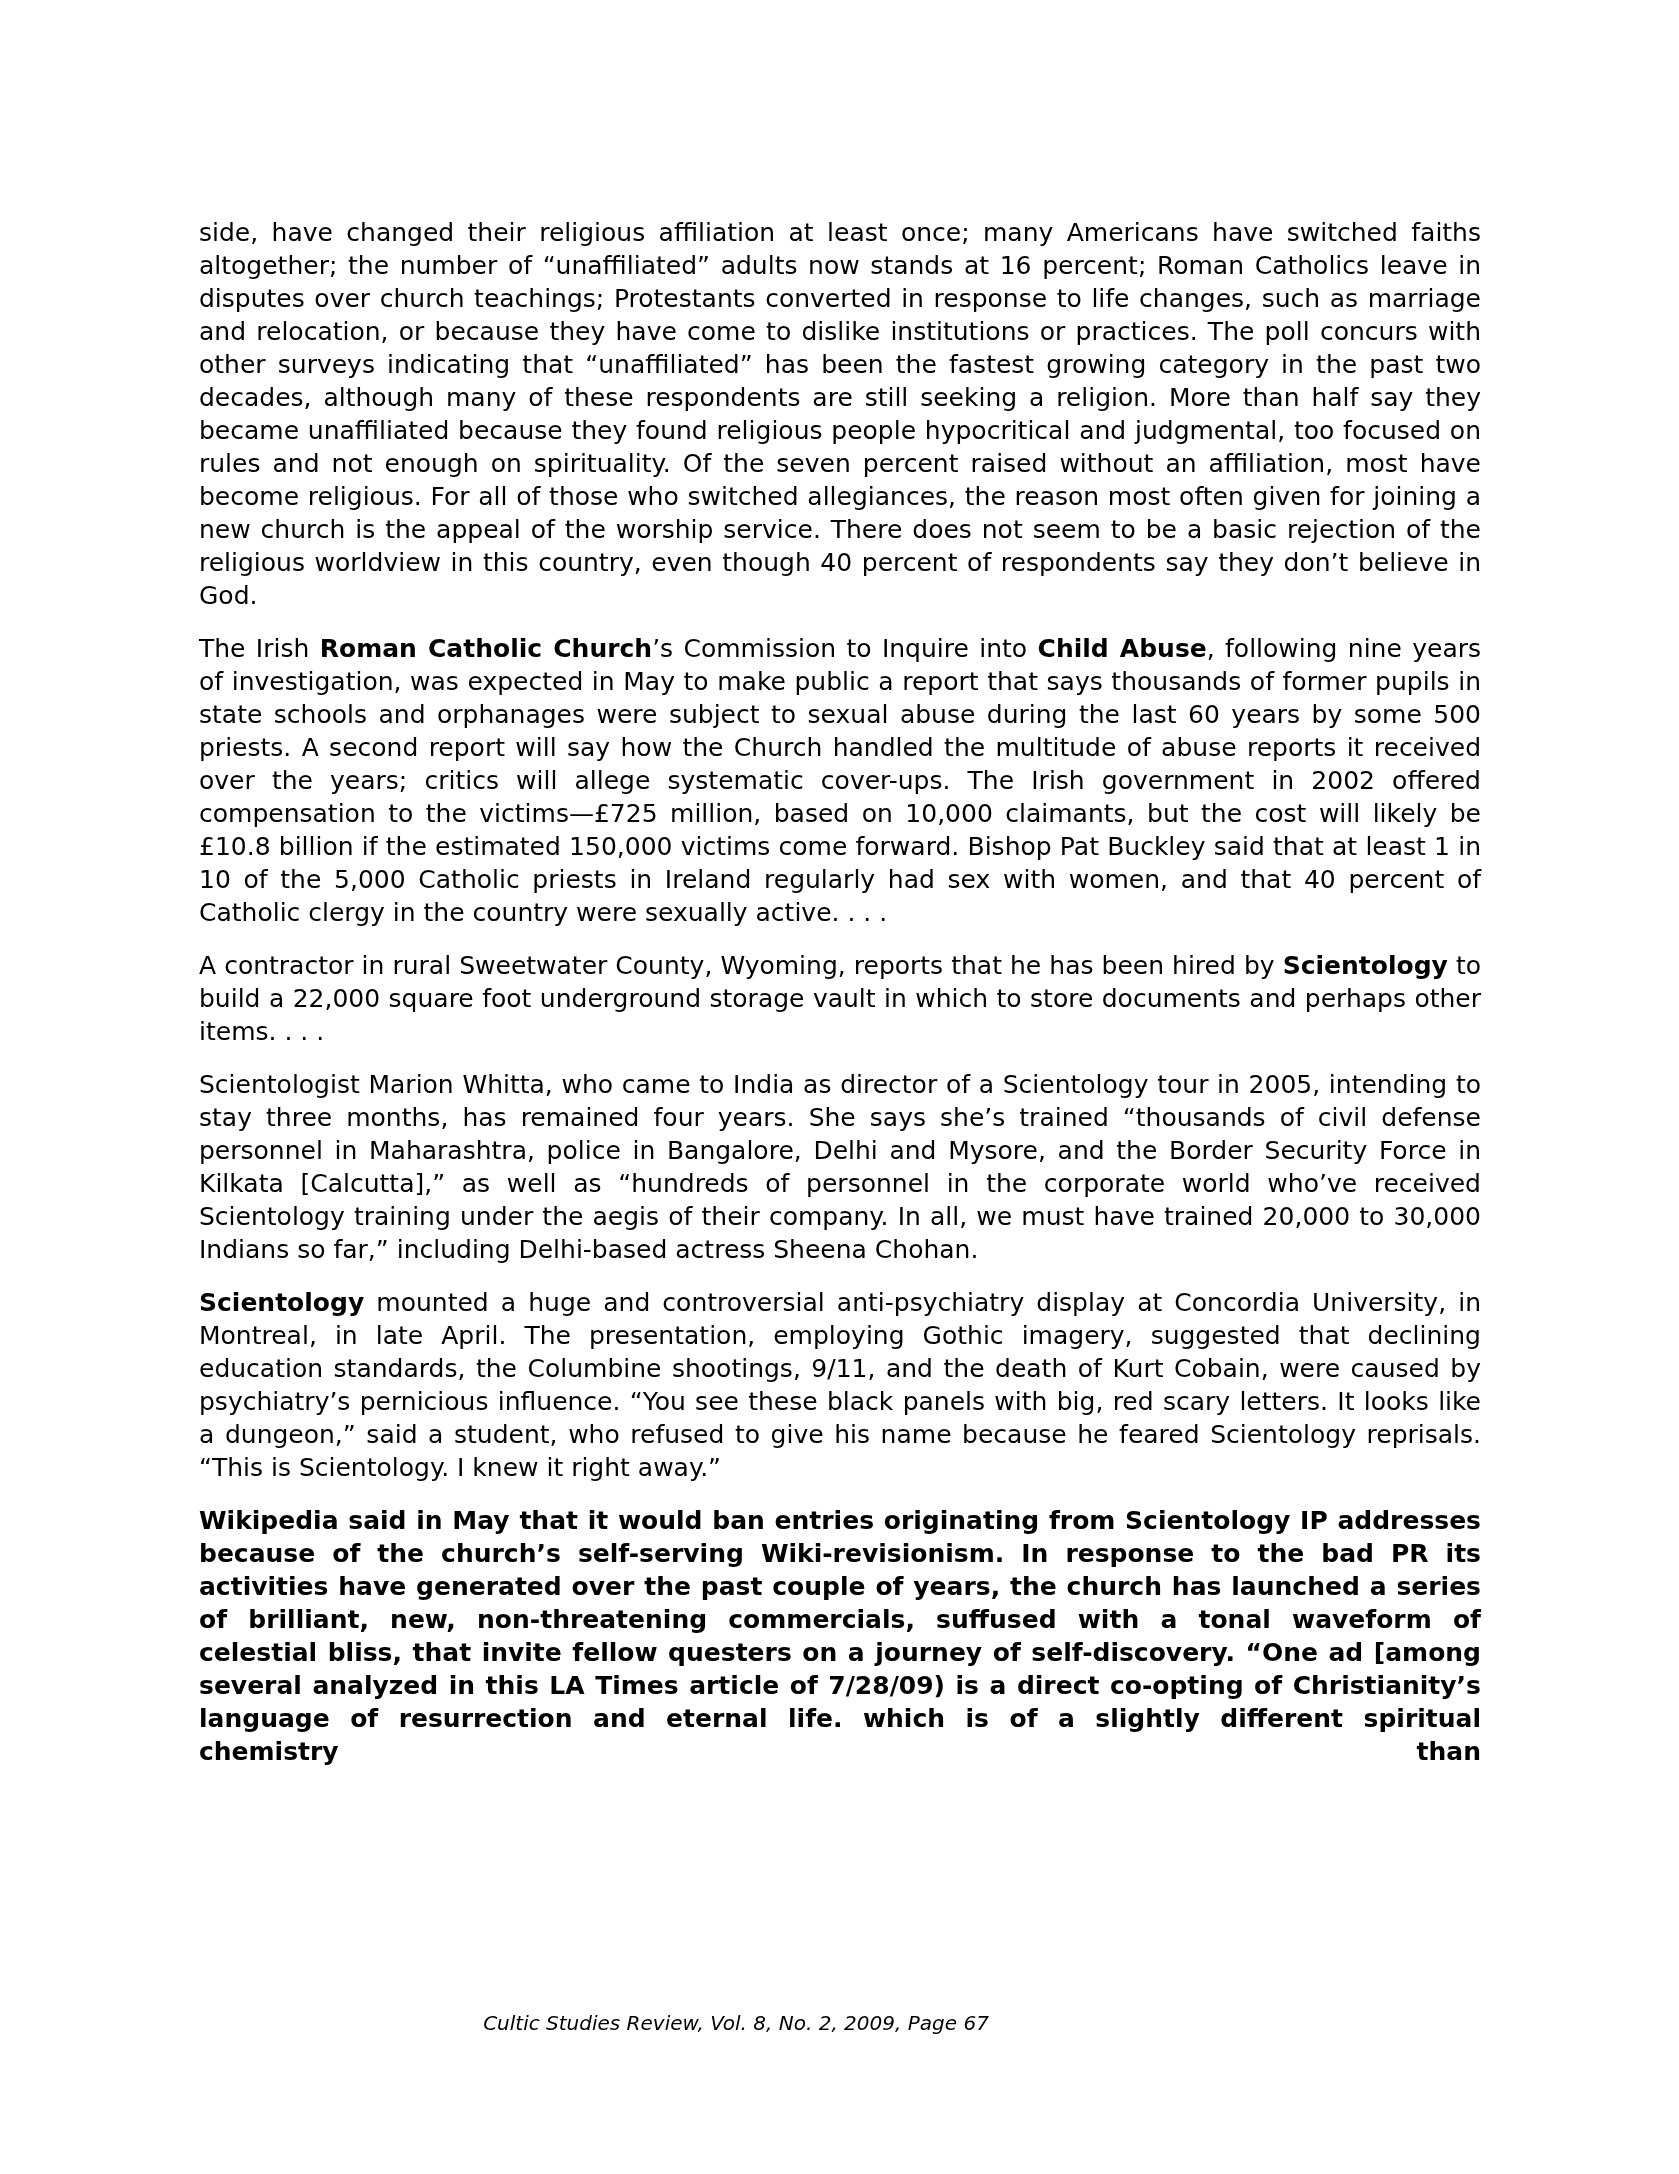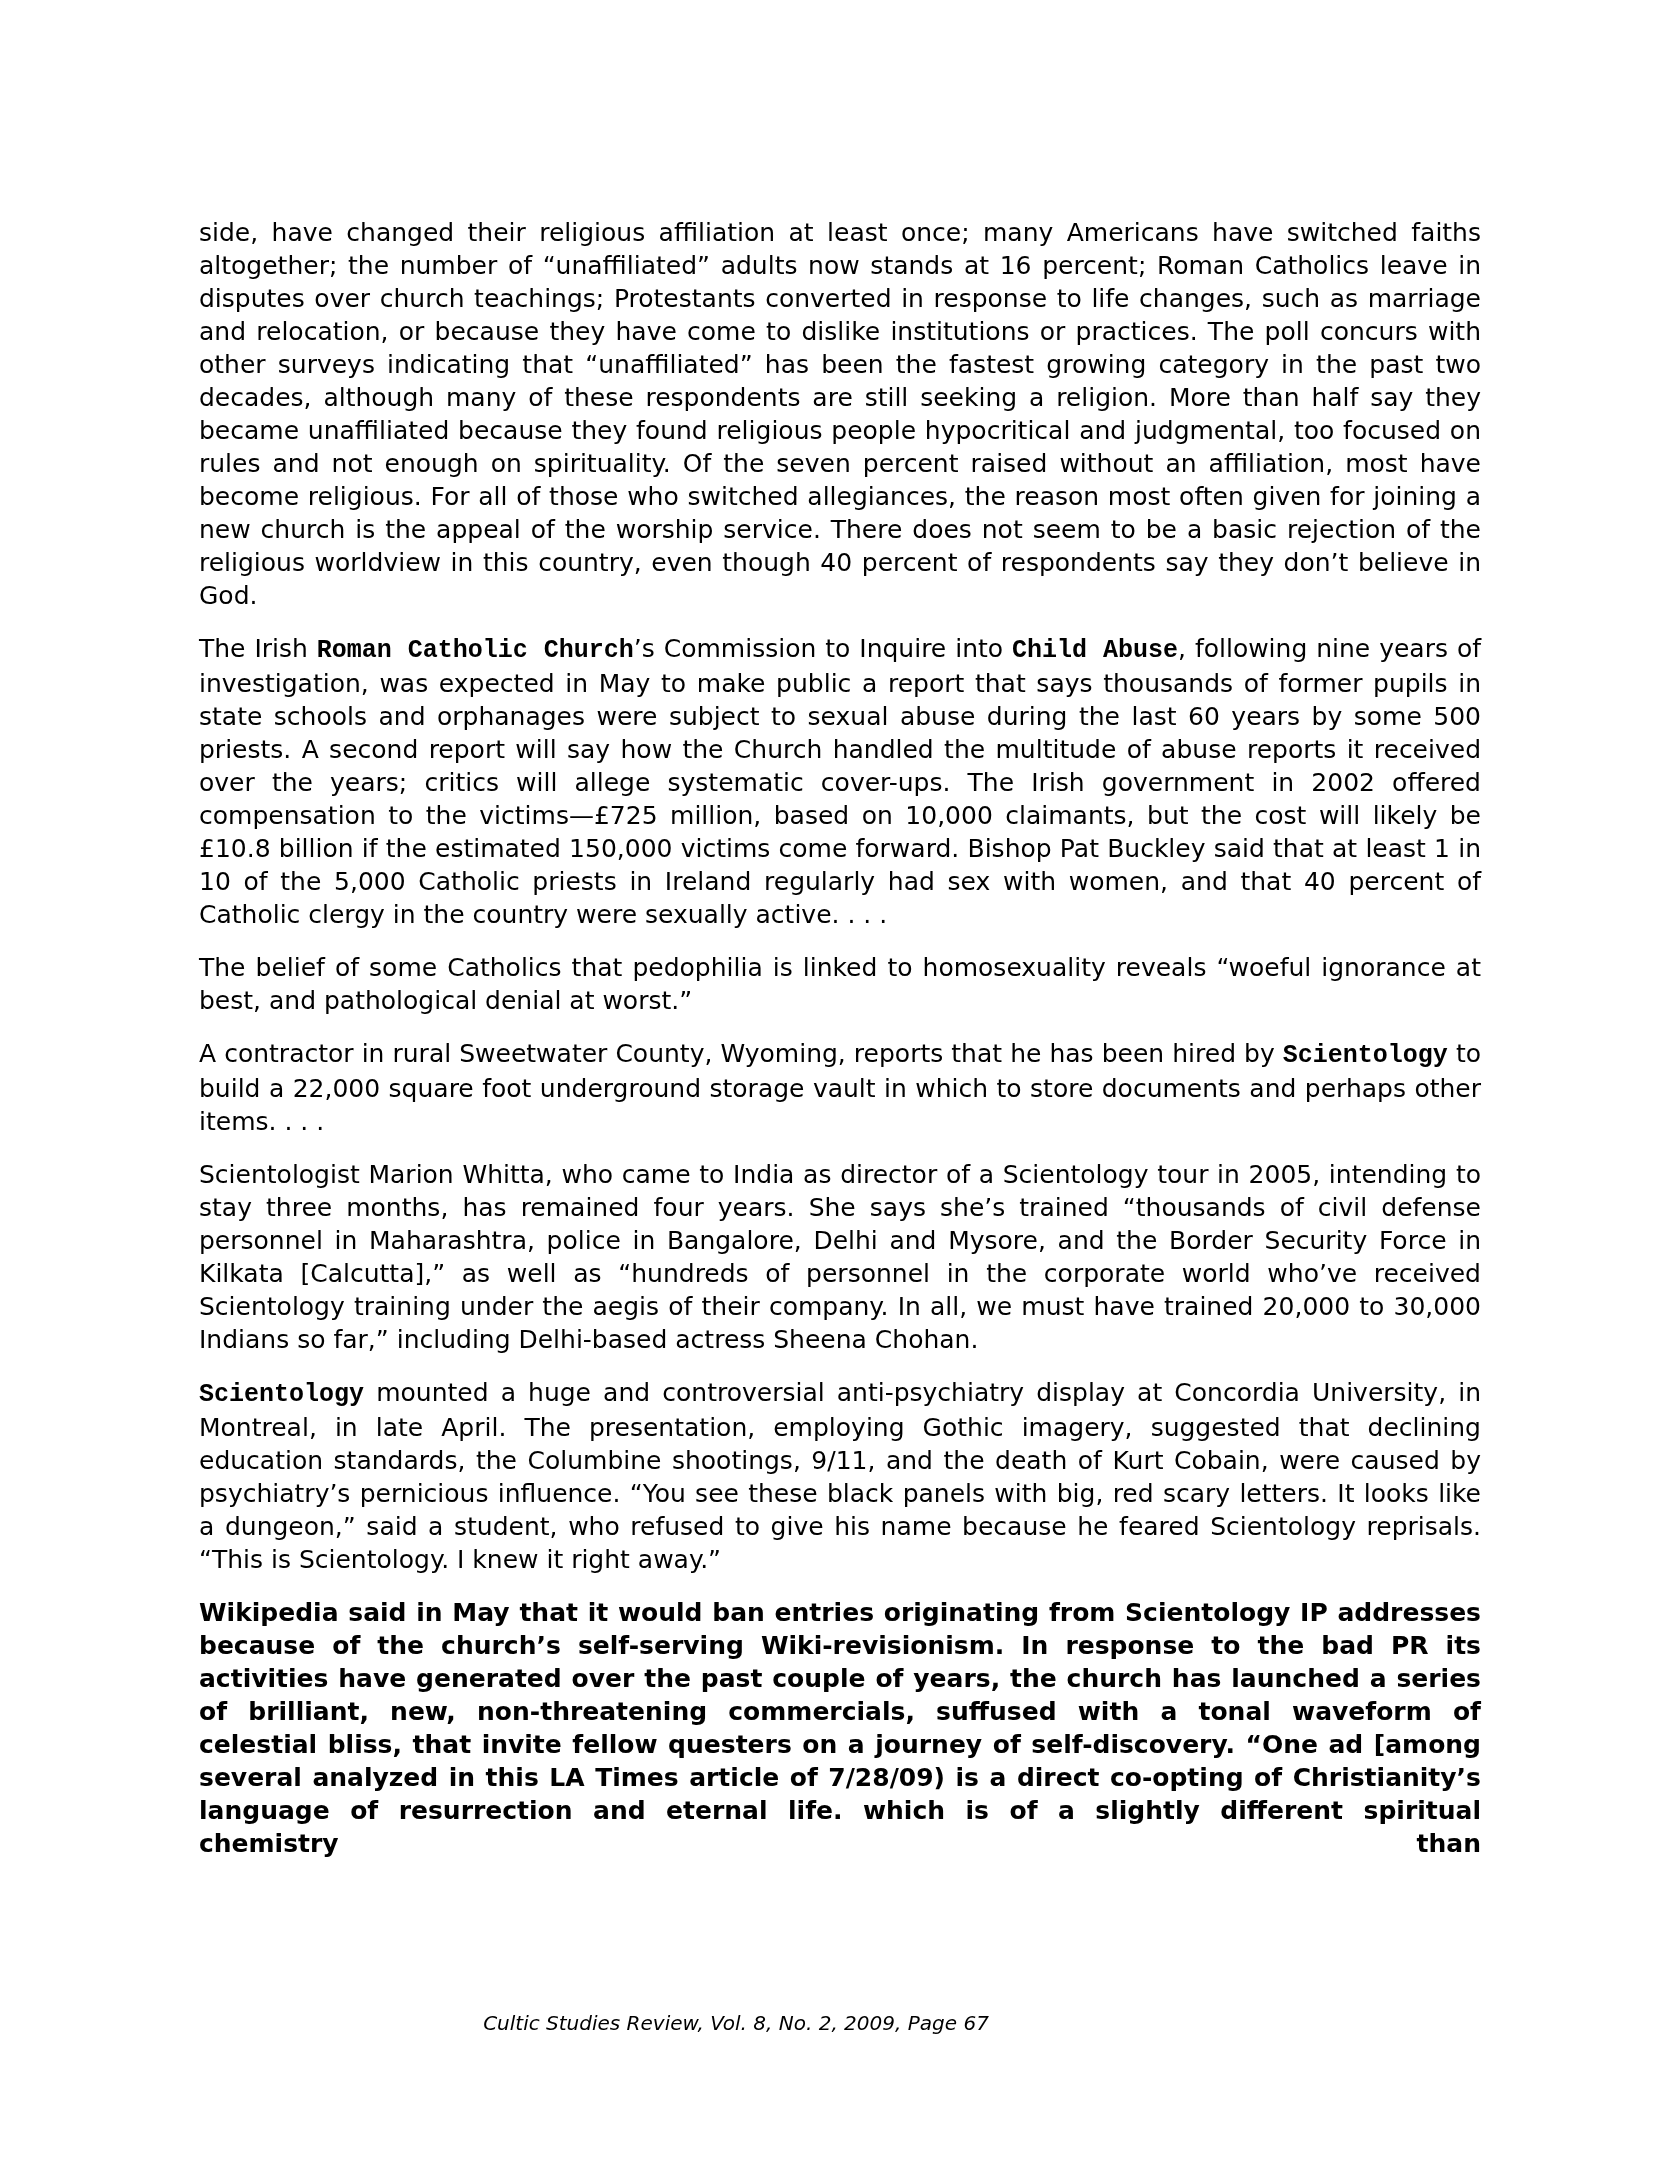--- a/index.html
+++ b/index.html
@@ -10,21 +10,21 @@
     top: 200px;
     width: 1282px;
     font-family: "DejaVu Sans", sans-serif;
     font-size: 25px;
     line-height: 33px;
     color: #000000;
     text-align: justify;
   }
   .page p { margin: 16px 0 20px 0; }
   .page p:last-child { text-align-last: justify; font-weight: bold; }
-  .b { font-weight: bold; font-family: Liberation Mono, monospace; }
+  .b { font-weight: bold; }
   .footer {
     position: absolute;
     left: 0;
     width: 1472px;
     top: 2009px;
     text-align: center;
     font-family: "DejaVu Sans", sans-serif;
     font-style: italic;
     font-size: 20px;
     line-height: 28px;
@@ -35,23 +35,20 @@
 <body>
 
 <div class="page">
   <p>
     <span>side, have changed their religious affiliation at least once; many Americans have switched faiths altogether; the number of “unaffiliated” adults now stands at 16 percent; Roman Catholics leave in disputes over church teachings; Protestants converted in response to life changes, such as marriage and relocation, or because they have come to dislike institutions or practices. The poll concurs with other surveys indicating that “unaffiliated” has been the fastest growing category in the past two decades, although many of these respondents are still seeking a religion. More than half say they became unaffiliated because they found religious people hypocritical and judgmental, too focused on rules and not enough on spirituality. Of the seven percent raised without an affiliation, most have become religious. For all of those who switched allegiances, the reason most often given for joining a new church is the appeal of the worship service. There does not seem to be a basic rejection of the religious worldview in this country, even though 40 percent of respondents say they don’t believe in God.</span>
   </p>
   <p>
     <span>The Irish </span><span class="b">Roman Catholic Church</span><span>’s Commission to Inquire into </span><span class="b">Child Abuse</span><span>, following nine years of investigation, was expected in May to make public a report that says thousands of former pupils in state schools and orphanages were subject to sexual abuse during the last 60 years by some 500 priests. A second report will say how the Church handled the multitude of abuse reports it received over the years; critics will allege systematic cover-ups.  The Irish government in 2002 offered compensation to the victims—£725 million, based on 10,000 claimants, but the cost will likely be £10.8 billion if the estimated 150,000 victims come forward. Bishop Pat Buckley said that at least 1 in 10 of the 5,000 Catholic priests in Ireland regularly had sex with women, and that 40 percent of Catholic clergy in the country were sexually active. . . .</span>
   </p>
   <p>
-    <span>The belief of some Catholics that pedophilia is linked to homosexuality reveals “woeful ignorance at best, and pathological denial at worst.”</span>
-  </p>
-  <p>
     <span>A contractor in rural Sweetwater County, Wyoming, reports that he has been hired by </span><span class="b">Scientology</span><span> to build a 22,000 square foot underground storage vault in which to store documents and perhaps other items. . . .</span>
   </p>
   <p>
     <span>Scientologist Marion Whitta, who came to India as director of a Scientology tour in 2005, intending to stay three months, has remained four years. She says she’s trained “thousands of civil defense personnel in Maharashtra, police in Bangalore, Delhi and Mysore, and the Border Security Force in Kilkata [Calcutta],” as well as “hundreds of personnel in the corporate world who’ve received Scientology training under the aegis of their company. In all, we must have trained 20,000 to 30,000 Indians so far,” including Delhi-based actress Sheena Chohan.</span>
   </p>
   <p>
     <span class="b">Scientology</span><span> mounted a huge and controversial anti-psychiatry display at Concordia University, in Montreal, in late April. The presentation, employing Gothic imagery, suggested that declining education standards, the Columbine shootings, 9/11, and the death of Kurt Cobain, were caused by psychiatry’s pernicious influence. “You see these black panels with big, red scary letters. It looks like a dungeon,” said a student, who refused to give his name because he feared Scientology reprisals. “This is Scientology. I knew it right away.”</span>
   </p>
   <p>
     <span>Wikipedia said in May that it would ban entries originating from Scientology IP addresses because of the church’s self-serving Wiki-revisionism. In response to the bad PR its activities have generated over the past couple of years, the church has launched a series of brilliant, new, non-threatening commercials, suffused with a tonal waveform of celestial bliss, that invite fellow questers on a journey of self-discovery. “One ad [among several analyzed in this LA Times article of 7/28/09) is a direct co-opting of Christianity’s language of resurrection and eternal life. which is of a slightly different spiritual chemistry than</span>

